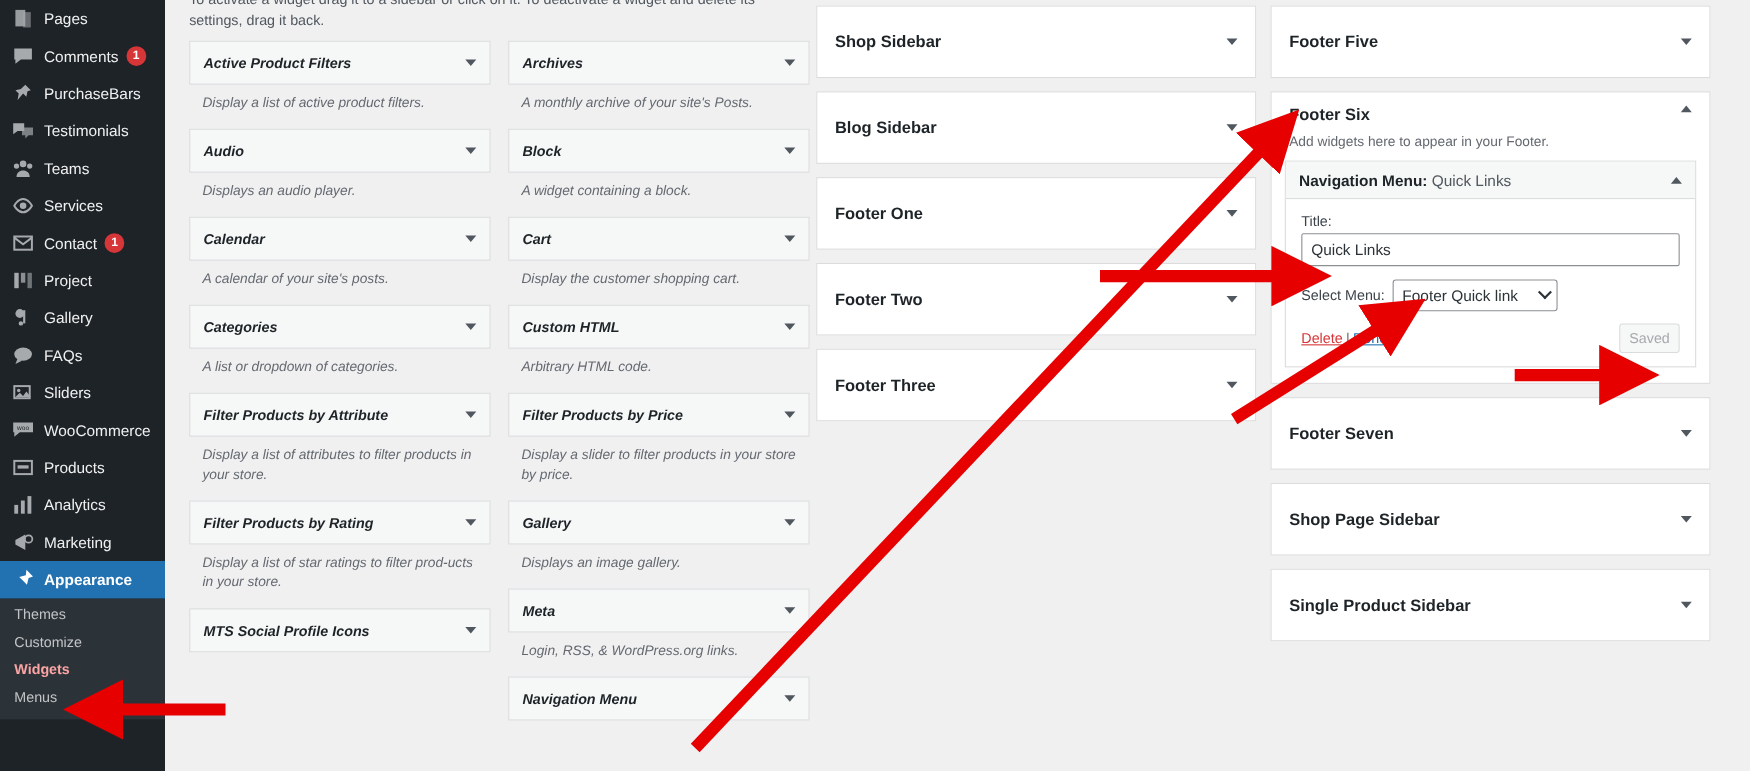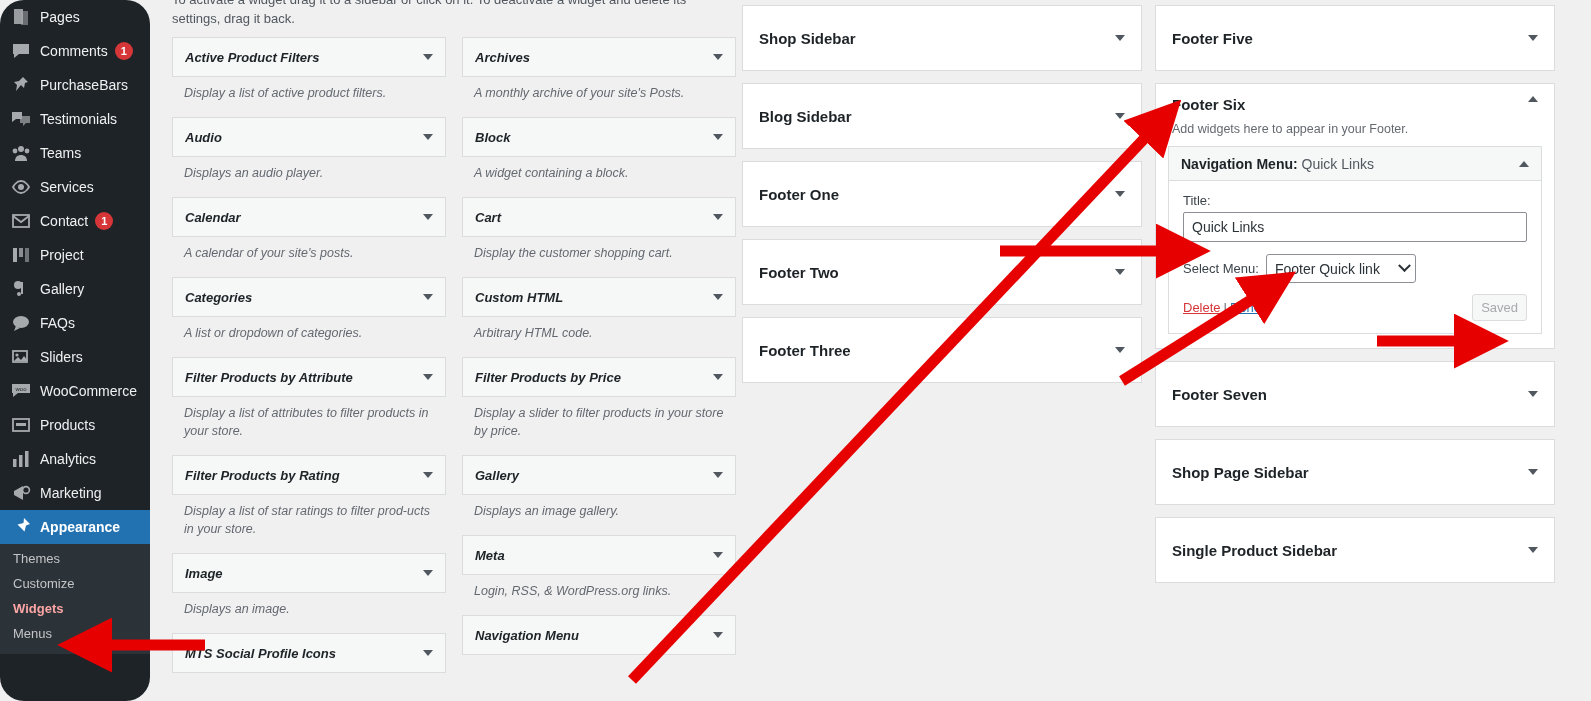--- a/index.html
+++ b/index.html
@@ -11,21 +11,20 @@
     color:#3c434a;
     position:relative;
   }
 
   
   #adminmenu {
     position:absolute; left:0; top:0;
     width:150px; height:701px;
     background:#1d2327;
     color:#f0f0f1;
-    border-radius:24px;
   }
   .menu-item {
     display:flex; align-items:center;
     height:34px;
     padding-left:11px;
     font-size:14px;
     color:#f0f0f1;
     position:relative;
     white-space:nowrap;
   }
@@ -419,27 +418,20 @@
           </div>
           <div class="widget-tpl">
             <div class="widget-top">
               <span class="widget-title">Filter Products by Rating</span>
               <span class="tri down"></span>
             </div>
             <div class="widget-desc">Display a list of star ratings to filter prod-ucts in your store.</div>
           </div>
           <div class="widget-tpl">
             <div class="widget-top">
-              <span class="widget-title">Image</span>
-              <span class="tri down"></span>
-            </div>
-            <div class="widget-desc">Displays an image.</div>
-          </div>
-          <div class="widget-tpl">
-            <div class="widget-top">
               <span class="widget-title">MTS Social Profile Icons</span>
               <span class="tri down"></span>
             </div>
           </div>
         </div>
       <div class="wcol" id="avail-right">
           <div class="widget-tpl">
             <div class="widget-top">
               <span class="widget-title">Archives</span>
               <span class="tri down"></span>

